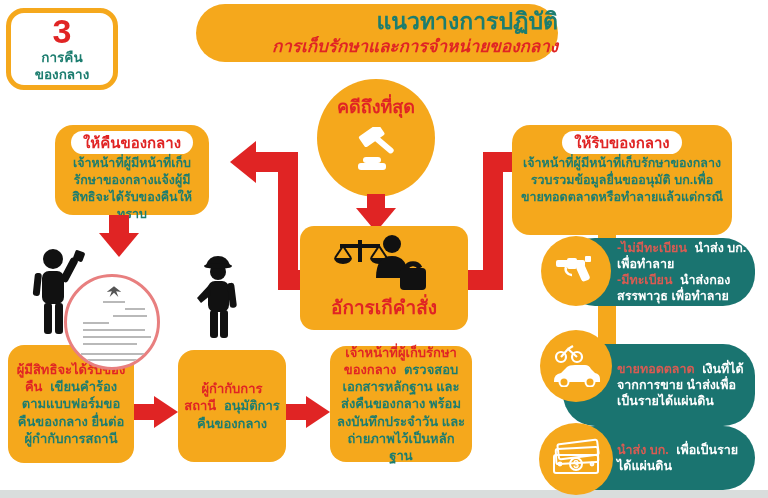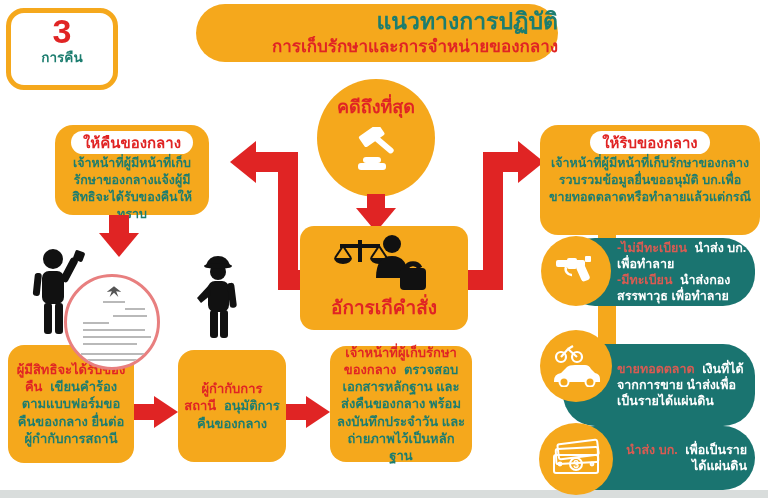--- a/index.html
+++ b/index.html
@@ -12,31 +12,31 @@
   .orange-bg{background:#F5A81C;}
   .teal-bg{background:#1A7470;}
   
   .badge{left:6px;top:8px;width:102px;height:72px;border:5px solid #F5A81C;border-radius:18px;
     background:#fff;text-align:center;}
   .badge-num{font-size:34px;line-height:36px;color:#E02424;}
   .badge-line{font-size:13.5px;line-height:17px;color:#1C7D6F;}
   
   .title{left:196px;top:4px;width:362px;height:58px;border-radius:29px;text-align:right;}
   .title-1{font-size:23px;line-height:30px;margin-top:2px;color:#1C7D6F;}
-  .title-2{font-size:17px;line-height:22px;color:#E02424;}
+  .title-2{font-size:17px;line-height:22px;color:#E02424;font-style:italic;}
   
   .case-circle{left:317px;top:79px;width:118px;height:118px;border-radius:50%;text-align:center;}
   .case-label{font-size:18px;line-height:24px;margin-top:16px;color:#E02424;}
   
   .prosecutor{left:300px;top:226px;width:168px;height:104px;border-radius:14px;text-align:center;}
   .prosecutor-label{font-size:19px;line-height:24px;color:#E02424;}
   
   .branch{border-radius:18px;text-align:center;padding-top:6px;box-sizing:border-box;}
   .branch-left{left:55px;top:125px;width:154px;height:90px;}
-  .branch-right{left:540px;top:125px;width:220px;height:110px;}
+  .branch-right{left:512px;top:125px;width:220px;height:110px;}
   .pill{display:inline-block;background:#fff;border-radius:12px;padding:1px 12px;
     font-size:15px;color:#E02424;line-height:21px;}
   .branch-body{font-size:12.5px;line-height:1.35;color:#1C7D6F;padding:1px 8px 0 8px;}
   
   .rbar{background:#E02424;}
   .tri{width:0;height:0;}
   .tri-down{border-left:20px solid transparent;border-right:20px solid transparent;border-top:24px solid #E02424;}
   .tri-left{border-top:21px solid transparent;border-bottom:21px solid transparent;border-right:26px solid #E02424;}
   .tri-right{border-top:21px solid transparent;border-bottom:21px solid transparent;border-left:26px solid #E02424;}
   .tri-right-sm{border-top:16px solid transparent;border-bottom:16px solid transparent;border-left:24px solid #E02424;}
@@ -61,20 +61,21 @@
   .z1{z-index:1;}
 </style>
 </head>
 <body>
 
 <div class="stage">
 
   <div class="abs badge">
     <div class="badge-num">3</div>
     <div class="badge-line">การคืน</div>
+    <div class="badge-line">ของกลาง</div>
   </div>
 
   <div class="abs title orange-bg">
     <div class="title-1">แนวทางการปฏิบัติ</div>
     <div class="title-2">การเก็บรักษาและการจำหน่ายของกลาง</div>
   </div>
 
   <div class="abs case-circle orange-bg">
     <div class="case-label">คดีถึงที่สุด</div>
     <svg class="abs" style="left:33px;top:48px;" width="52" height="50" viewBox="0 0 52 50">
@@ -236,21 +237,21 @@
         <circle cx="11" cy="12" r="5"></circle>
         <circle cx="27" cy="12" r="5"></circle>
         <path d="M11 12 L18 4 L27 12 M18 4 L23 1"></path>
       </g>
       <path d="M4 36 Q4 29 11 28 L17 22 Q19 20 25 20 L35 20 Q39 20 41 24 L45 28 Q50 29 50 34 L50 37 L4 37 Z" fill="#ffffff"></path>
       <circle cx="14" cy="37" r="4.5" fill="#F5A81C" stroke="#ffffff" stroke-width="2"></circle>
       <circle cx="40" cy="37" r="4.5" fill="#F5A81C" stroke="#ffffff" stroke-width="2"></circle>
     </svg>
   </div>
 
-  <div class="abs teal-item teal-bg" style="left:563px;top:426px;width:192px;height:64px;text-align:right;">
+  <div class="abs teal-item teal-bg" style="left:563px;top:426px;width:192px;height:64px;">
     <div class="teal-line">
       <span class="hl">นำส่ง บก.</span>
       <span class="rest">เพื่อเป็นรายได้แผ่นดิน</span>
     </div>
   </div>
   <div class="abs icon-circle orange-bg" style="left:539px;top:423px;width:74px;height:72px;">
     <svg width="56" height="42" viewBox="0 0 56 42">
       <g fill="none" stroke="#ffffff" stroke-width="2">
         <rect x="10" y="4" width="40" height="15" rx="2" transform="rotate(-7 30 11)"></rect>
         <rect x="8" y="10" width="42" height="15" rx="2" transform="rotate(-3 29 17)"></rect>

